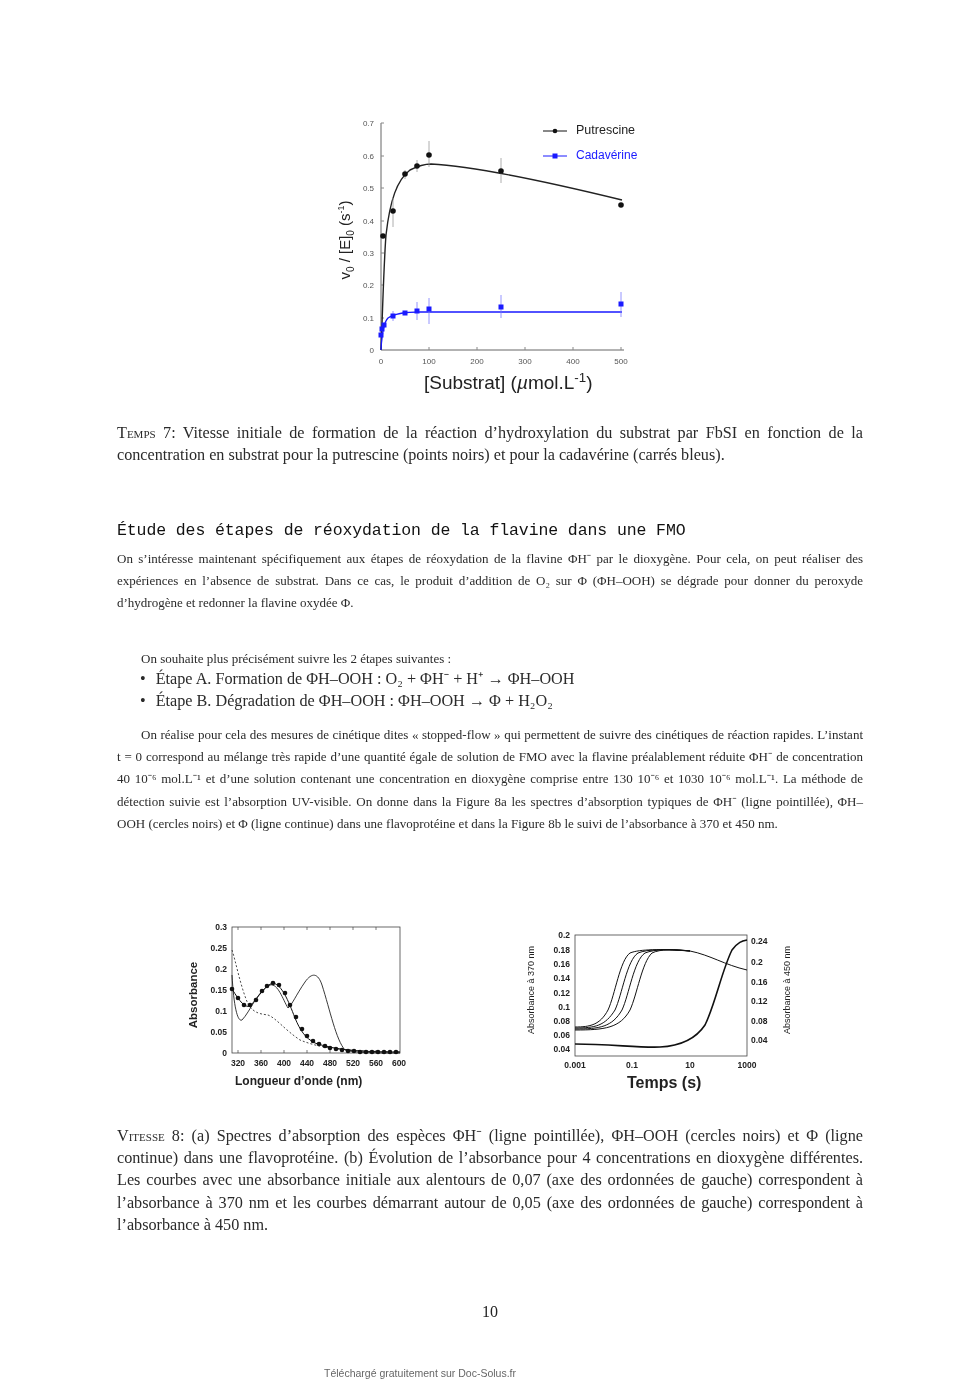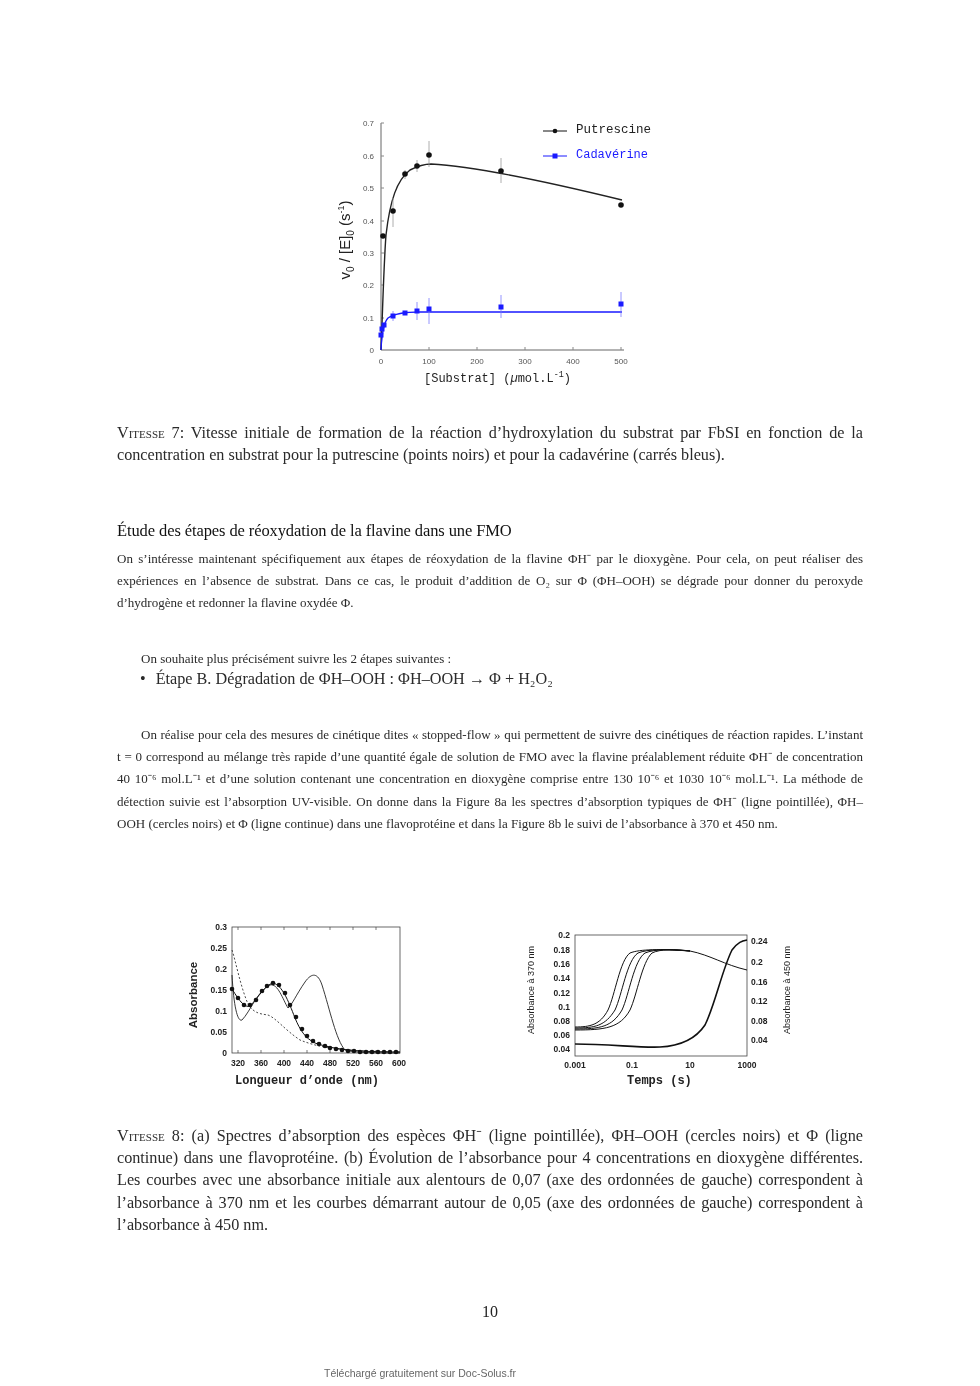--- a/index.html
+++ b/index.html
@@ -1,26 +1,26 @@
 <!DOCTYPE html>
 <html><head>
 <meta charset="utf-8">
 <style>
   html, body { margin: 0; padding: 0; background: #ffffff; }
   body { width: 980px; height: 1386px; position: relative; overflow: hidden;
          font-family: "DejaVu Serif", "Liberation Serif", serif; color: #222; }
   .abs { position: absolute; }
-  .sans { font-family: Liberation Mono, monospace; }
+  .sans { font-family: Liberation Sans, sans-serif; }
   .para { position: absolute; left: 117px; width: 746px; font-size: 13px; line-height: 22.2px;
           text-align: justify; color: #2a2a2a; font-family: "Liberation Serif", serif; }
   .caption { position: absolute; left: 117px; width: 746px; font-size: 16.2px; line-height: 22.2px;
              text-align: justify; color: #2a2a2a; font-family: "Liberation Serif", serif; }
   .sc { font-variant: small-caps; }
   .heading { position: absolute; left: 117px; top: 521px; font-size: 16.5px; font-weight: normal;
-             font-family: Liberation Serif, serif; color: #111; letter-spacing: -0.1px; }
+             font-family: Liberation Mono, monospace; color: #111; letter-spacing: -0.1px; }
   .indent { text-indent: 24px; }
   ul.steps { position: absolute; left: 140px; top: 668px; margin: 0; padding: 0; list-style: none;
              font-size: 16.2px; line-height: 22.2px; font-family: "Liberation Serif", serif; color: #2a2a2a; }
   ul.steps li::before { content: "\2022"; margin-right: 10px; }
   .pageno { position: absolute; top: 1303px; left: 0; width: 980px; text-align: center;
             font-size: 16px; font-family: "Liberation Serif", serif; color: #222; }
   .footer { position: absolute; top: 1367px; left: 0; width: 840px; text-align: center;
             font-size: 10.5px; font-family: "Liberation Sans", sans-serif; color: #666; }
   svg text { font-family: "Liberation Sans", "DejaVu Sans", sans-serif; }
   sup, sub { font-size: 70%; line-height: 0; }
@@ -118,35 +118,36 @@
       <line x1="543" y1="156" x2="567" y2="156" stroke="#1a1aff" stroke-width="1"></line>
       <rect x="552.5" y="153.5" width="5" height="5" fill="#1a1aff"></rect>
     </g>
 
     <g transform="translate(350,240) rotate(-90)">
       <text x="0" y="0" font-size="15" fill="#222" text-anchor="middle">v<tspan font-size="10" dy="4">0</tspan><tspan dy="-4"> / [E]</tspan><tspan font-size="10" dy="4">0</tspan><tspan dy="-4">  (s</tspan><tspan font-size="9" dy="-6">-1</tspan><tspan dy="6">)</tspan></text>
     </g>
   </svg>
   <span class="abs sans" style="left:246px; top:13px; font-size:12.5px; color:#222;">Putrescine</span>
   <span class="abs sans" style="left:246px; top:38px; font-size:12px; color:#1a1aff;">Cadavérine</span>
-  <span class="abs sans" style="left:94px; top:262px; font-size:12px; color:#222;">[Substrat] (<i>µ</i>mol.L<sup>-1</sup>)</span>
+  <span class="abs sans" style="left:94px; top:262px; font-size:19px; color:#222;">[Substrat] (<i>µ</i>mol.L<sup>-1</sup>)</span>
 </div>
 
 <div class="caption" style="top:422px;">
-  <span class="sc">Vitesse 7:</span>
+  <span class="sc">Temps 7:</span>
   <span>Vitesse initiale de formation de la réaction d’hydroxylation du substrat par FbSI en fonction de la concentration en substrat pour la putrescine (points noirs) et pour la cadavérine (carrés bleus).</span>
 </div>
 
 <div class="heading">Étude des étapes de réoxydation de la flavine dans une FMO</div>
 
 <div class="para" style="top:548px;">On s’intéresse maintenant spécifiquement aux étapes de réoxydation de la flavine ΦH⁻ par le dioxygène. Pour cela, on peut réaliser des expériences en l’absence de substrat. Dans ce cas, le produit d’addition de O₂ sur Φ (ΦH–OOH) se dégrade pour donner du peroxyde d’hydrogène et redonner la flavine oxydée Φ.</div>
 
 <div class="para indent" style="top:648px;">On souhaite plus précisément suivre les 2 étapes suivantes :</div>
 
 <ul class="steps">
+  <li>Étape A. Formation de ΦH–OOH : O₂ + ΦH⁻ + H⁺ → ΦH–OOH</li>
   <li>Étape B. Dégradation de ΦH–OOH : ΦH–OOH → Φ + H₂O₂</li>
 </ul>
 
 <div class="para indent" style="top:724px;">On réalise pour cela des mesures de cinétique dites « stopped-flow » qui permettent de suivre des cinétiques de réaction rapides. L’instant t = 0 correspond au mélange très rapide d’une quantité égale de solution de FMO avec la flavine préalablement réduite ΦH⁻ de concentration 40 10⁻⁶ mol.L⁻¹ et d’une solution contenant une concentration en dioxygène comprise entre 130 10⁻⁶ et 1030 10⁻⁶ mol.L⁻¹. La méthode de détection suivie est l’absorption UV-visible. On donne dans la Figure 8a les spectres d’absorption typiques de ΦH⁻ (ligne pointillée), ΦH–OOH (cercles noirs) et Φ (ligne continue) dans une flavoprotéine et dans la Figure 8b le suivi de l’absorbance à 370 et 450 nm.</div>
 
 <div class="abs" style="left:180px; top:915px; width:240px; height:180px;">
   <svg width="240" height="180" viewBox="180 915 240 180">
     <rect x="232" y="927" width="168" height="126" fill="none" stroke="#444" stroke-width="0.8"></rect>
     <g font-size="8.5" font-weight="bold" fill="#222" text-anchor="end">
       <text x="227" y="1056">0</text>
@@ -264,21 +265,21 @@
     </g>
 
     <path d="M575,1044 C610,1044 640,1048 660,1047 C680,1046 695,1040 705,1025 C715,1005 722,970 732,950 C738,942 742,941 747,940" fill="none" stroke="#111" stroke-width="1.6"></path>
     <g transform="translate(534,990) rotate(-90)">
       <text x="0" y="0" font-size="9" fill="#222" text-anchor="middle">Absorbance à 370 nm</text>
     </g>
     <g transform="translate(790,990) rotate(-90)">
       <text x="0" y="0" font-size="9" fill="#222" text-anchor="middle">Absorbance à 450 nm</text>
     </g>
   </svg>
-  <span class="abs sans" style="left:107px; top:154px; font-size:12px; font-weight:bold; color:#222;text-align:right;">Temps (s)</span>
+  <span class="abs sans" style="left:107px; top:154px; font-size:16px; font-weight:bold; color:#222;text-align:right;">Temps (s)</span>
 </div>
 
 <div class="caption" style="top:1125px;">
   <span class="sc">Vitesse 8:</span>
   <span>(a) Spectres d’absorption des espèces ΦH⁻ (ligne pointillée), ΦH–OOH (cercles noirs) et Φ (ligne continue) dans une flavoprotéine. (b) Évolution de l’absorbance pour 4 concentrations en dioxygène différentes. Les courbes avec une absorbance initiale aux alentours de 0,07 (axe des ordonnées de gauche) correspondent à l’absorbance à 370 nm et les courbes démarrant autour de 0,05 (axe des ordonnées de gauche) correspondent à l’absorbance à 450 nm.</span>
 </div>
 
 <div class="pageno">10</div>
 <div class="footer">Téléchargé gratuitement sur Doc-Solus.fr</div>
 

